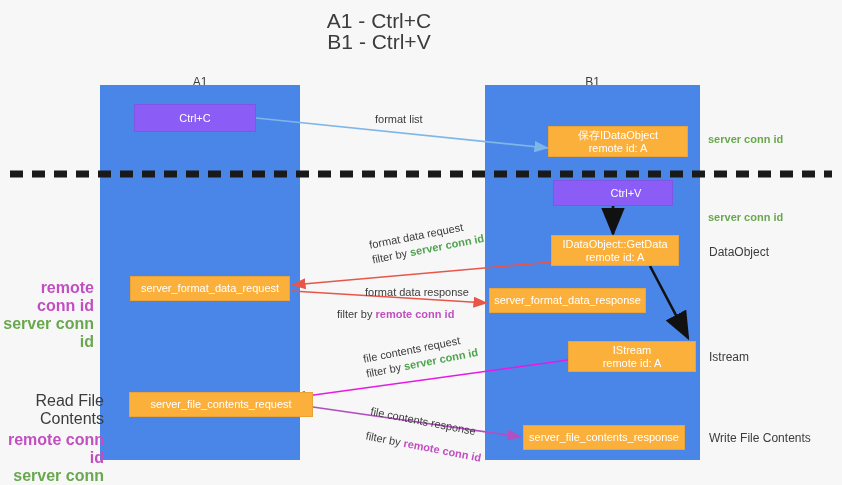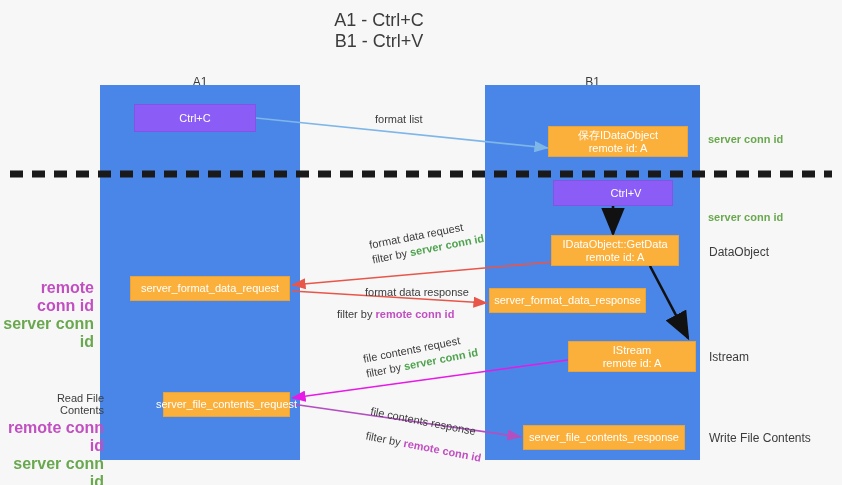--- a/index.html
+++ b/index.html
@@ -11,21 +11,21 @@
     position:relative;
   }
   #stage{position:absolute;inset:0;width:842px;height:485px;}
   .abs{position:absolute;}
   svg.layer{position:absolute;left:0;top:0;width:842px;height:485px;pointer-events:none;}
 
   
   .title{
     left:0;top:10px;width:758px;
     text-align:center;
-    font-size:18px;color:#3c3c3c;line-height:21px;
+    font-size:21px;color:#3c3c3c;line-height:21px;
   }
 
   
   .col-head{
     text-align:center;font-size:12px;color:#3c3c3c;line-height:14px;margin-top:17px;
   }
   .col-head .sub{display:block;}
 
   
   .lane{background:#4a86e8;}
@@ -144,21 +144,21 @@
 
   <div class="abs box orange" style="left:130px;top:276px;width:160px;height:25px;">
     <span>server_format_data_request</span>
   </div>
 
   <div class="abs box orange" style="left:568px;top:341px;width:128px;height:31px;">
     <span>IStream</span>
     <span class="l2">remote id: A</span>
   </div>
 
-  <div class="abs box orange" style="left:129px;top:392px;width:127px;height:25px;margin-left:34px;">
+  <div class="abs box orange" style="left:129px;top:392px;width:184px;height:25px;">
     <span>server_file_contents_request</span>
   </div>
 
   <div class="abs box orange" style="left:523px;top:425px;width:162px;height:25px;">
     <span>server_file_contents_response</span>
   </div>
 
   <div class="abs edge-label" style="left:375px;top:112px;">
     <span>format list</span>
   </div>
@@ -192,18 +192,18 @@
   <div class="abs side right-lbl" style="left:709px;top:350px;">Istream</div>
 
   <div class="abs side right-lbl" style="left:709px;top:431px;">Write File Contents</div>
 
   <div class="abs side-block" style="left:0;top:279px;width:94px;">
     <div class="p">remote conn id</div>
     <div class="g">server conn id</div>
   </div>
 
   <div class="abs side-block" style="left:0;top:392px;width:104px;">
-    <div class="plain" style="font-size:11px;padding-left:16px;">Read File Contents</div>
+    <div class="plain" style="font-size:16px;padding-left:16px;">Read File Contents</div>
     <div class="p" style="margin-top:3px;">remote conn id</div>
     <div class="g">server conn id</div>
   </div>
 
 </div>
 
 </body></html>

